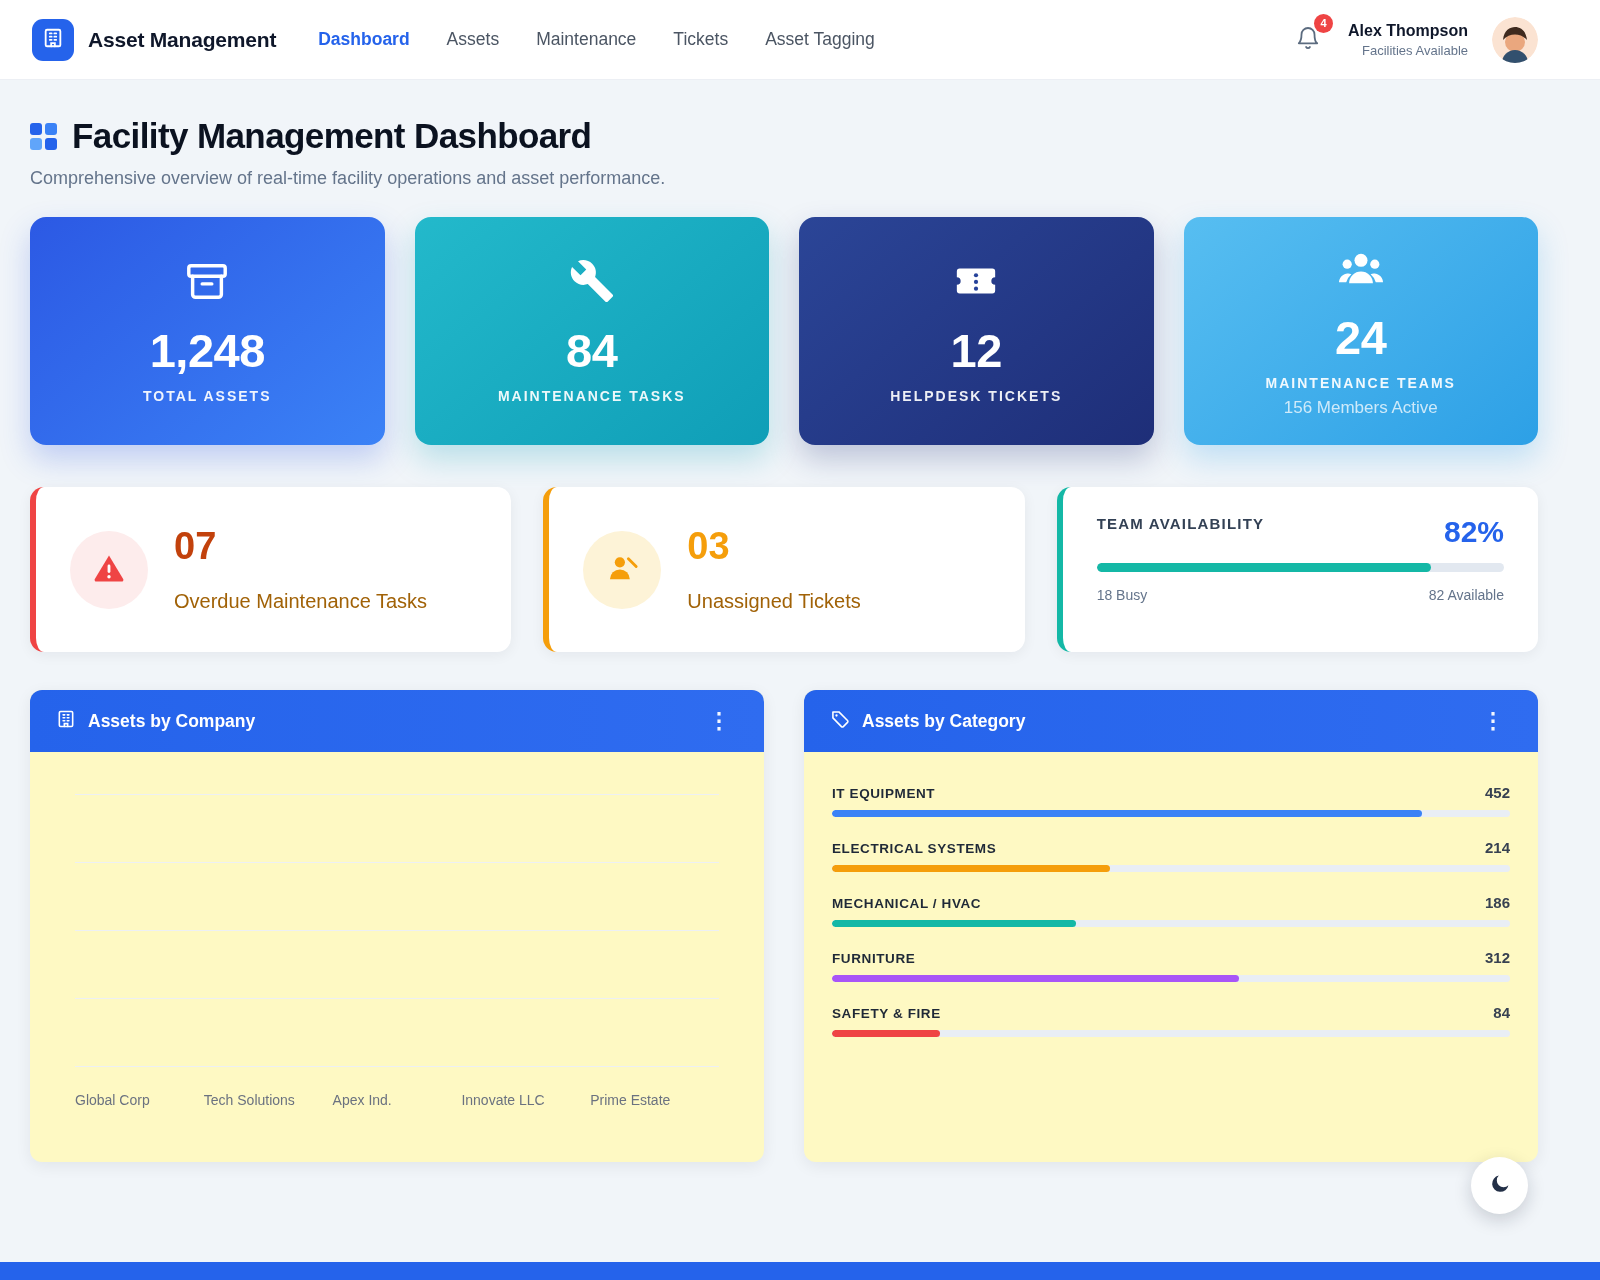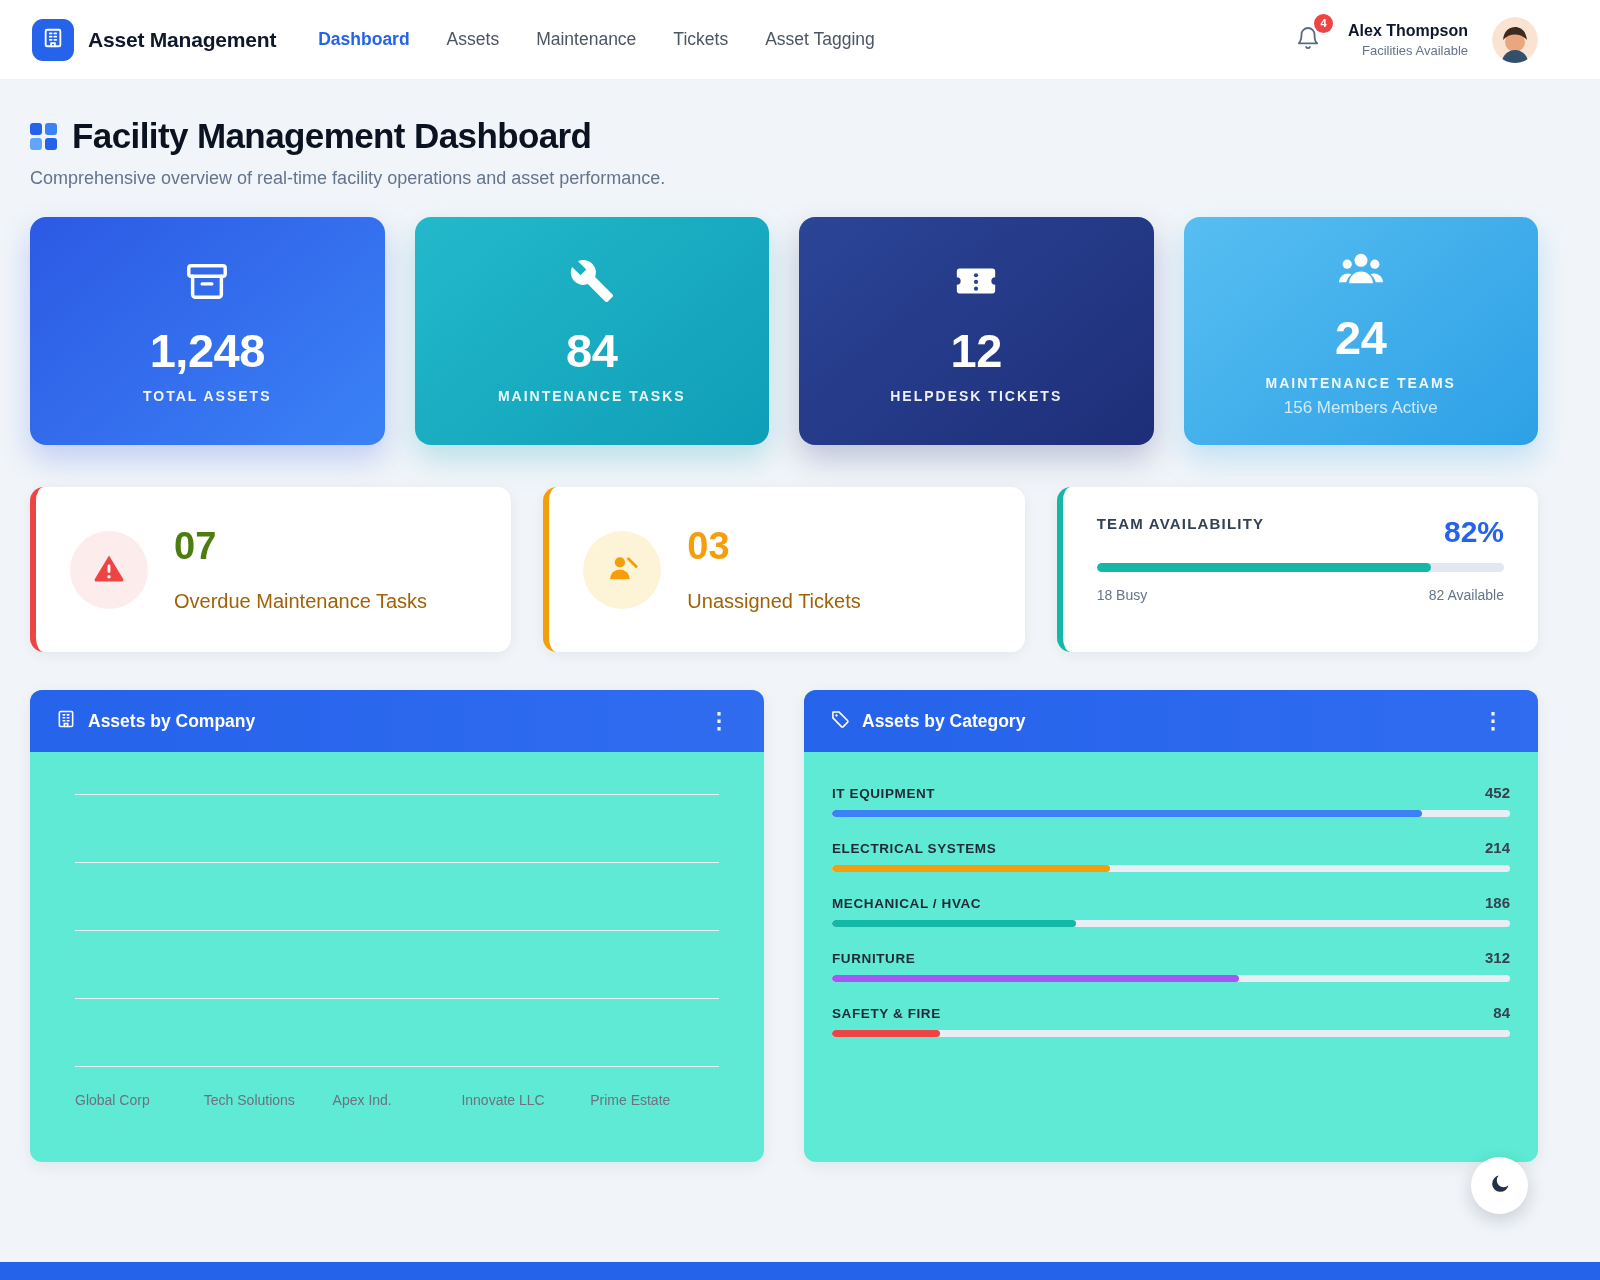--- a/index.html
+++ b/index.html
@@ -56,33 +56,33 @@
     box-shadow:0 3px 14px rgba(15,23,42,.06); border-left:6px solid transparent;
     display:flex; align-items:center; gap:26px; padding:0 34px; }
   .b-red{border-left-color:#ef4444}
   .b-amber{border-left-color:#f59e0b}
   .b-teal{border-left-color:#14b8a6}
   .icon-circle { width:78px; height:78px; border-radius:50%; flex:none;
     display:flex; align-items:center; justify-content:center; }
   .bg-red{background:#fdecec}
   .bg-amber{background:#fdf3d7}
   .alert-count { font-size:38px; font-weight:800; line-height:1; }
-  .c-red{color:#4d7c0f}.c-amber{color:#f59e0b}
+  .c-red{color:#c2410c}.c-amber{color:#f59e0b}
   .alert-label { font-size:20px; color:#a16207; margin-top:25px; }
   .avail-card { display:block; padding:28px 34px; }
   .avail-top { display:flex; justify-content:space-between; align-items:flex-start; }
   .avail-label { font-size:15px; font-weight:700; letter-spacing:1.2px; color:#334155; }
   .avail-percent { font-size:30px; font-weight:800; color:#2563eb; }
   .avail-track { height:9px; background:#e2e8f0; border-radius:5px; margin-top:14px; overflow:hidden; }
   .avail-fill { height:100%; border-radius:5px; }
   .avail-bottom { display:flex; justify-content:space-between; margin-top:15px; font-size:14px; color:#64748b; }
 
   
   .charts { display:grid; grid-template-columns:1fr 1fr; gap:40px; margin-top:38px; }
-  .panel { background:#5eead4; border-radius:12px; overflow:hidden; height:472px;
+  .panel { background:#fef9c3; border-radius:12px; overflow:hidden; height:472px;
     box-shadow:0 4px 16px rgba(15,23,42,.07); }
   .panel-header { height:62px; background:linear-gradient(90deg,#2563eb,#2f6cf0);
     display:flex; align-items:center; gap:12px; padding:0 26px; }
   .panel-title { color:#fff; font-size:17.5px; font-weight:700; }
   .kebab { margin-left:auto; color:rgba(255,255,255,.95); font-size:22px; cursor:pointer;
     line-height:1; padding:4px 8px; font-weight:700; }
   .company-body { padding:42px 45px 0; }
   .gridline { height:68px; border-top:1px solid #edf0f4; }
   .gridline.last { height:0; }
   .x-labels { display:grid; grid-template-columns:repeat(5,1fr); margin-top:25px; }

